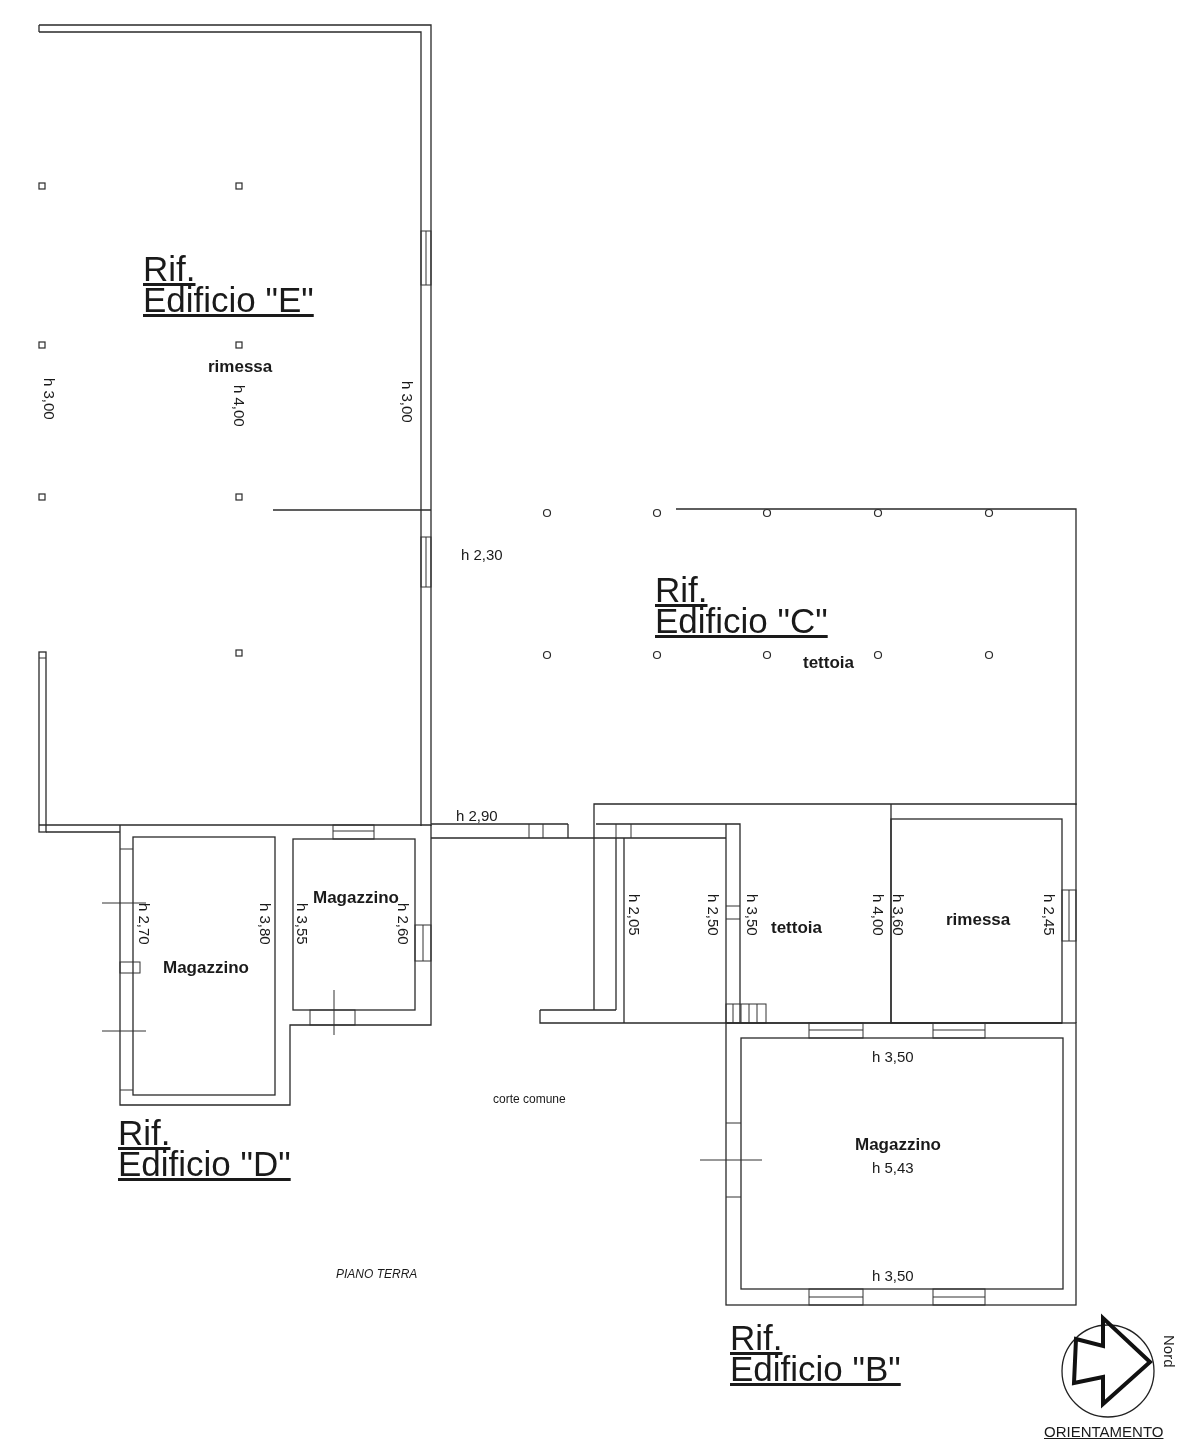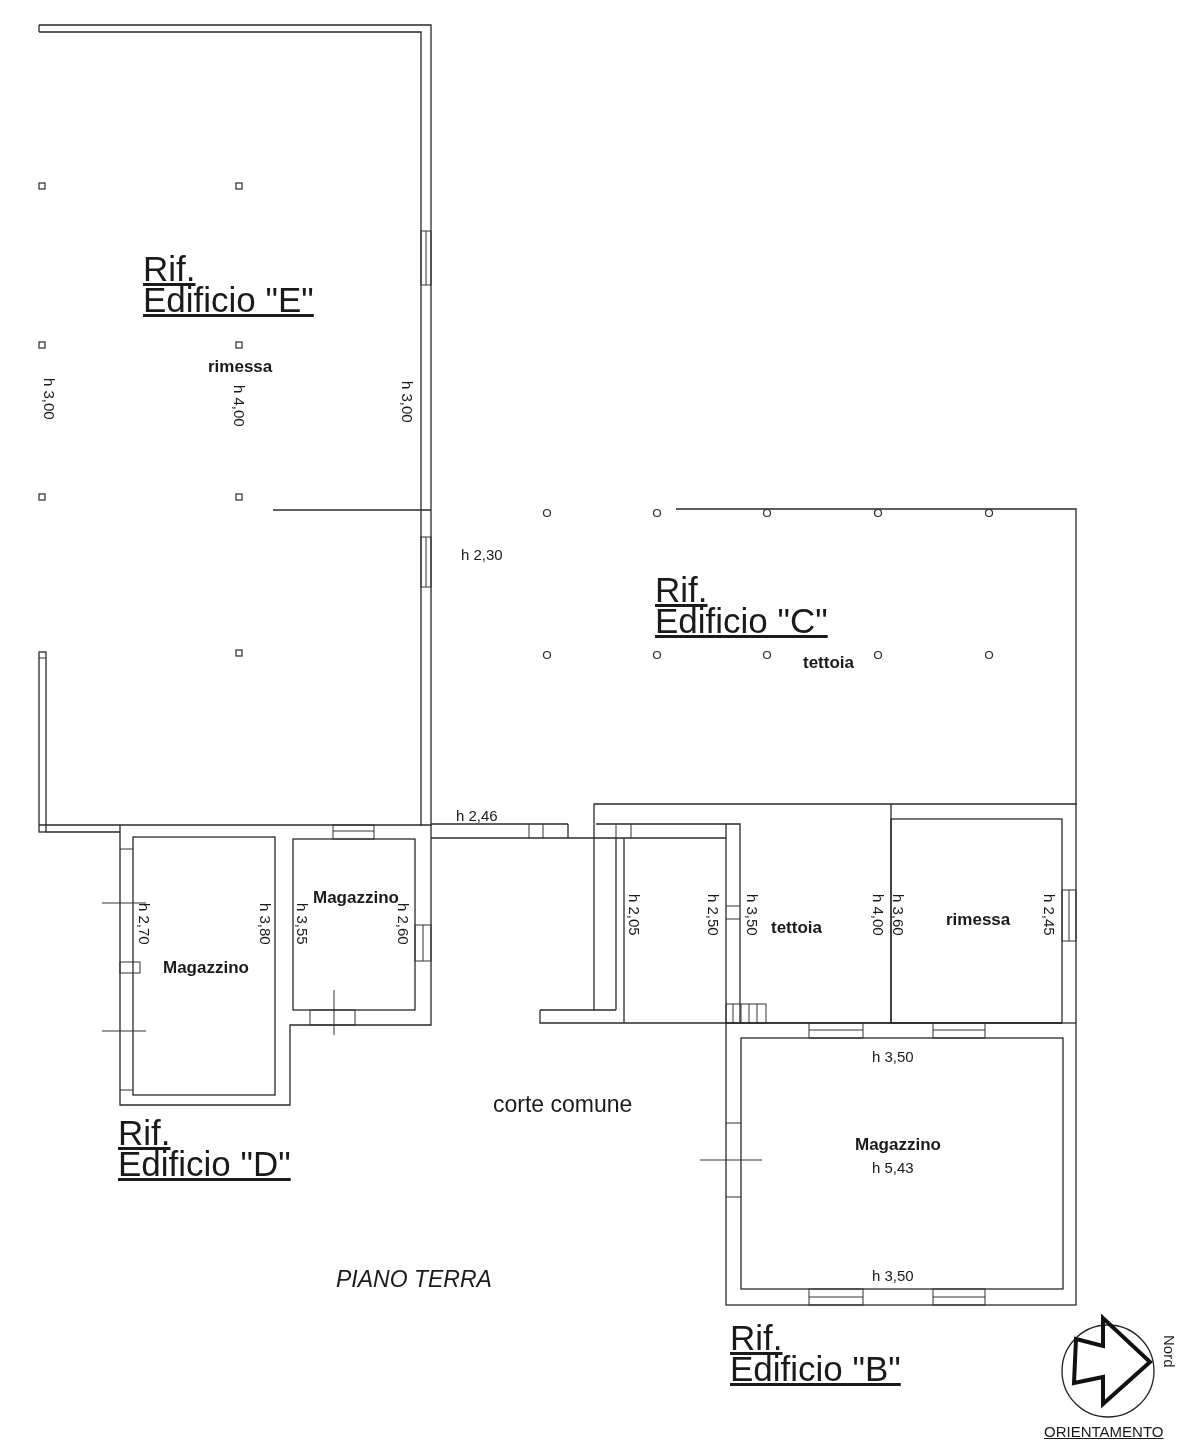--- a/index.html
+++ b/index.html
@@ -6,21 +6,21 @@
   body { width:1181px; height:1440px; position:relative; overflow:hidden; font-family:"Liberation Sans", sans-serif; color:#1a1a1a; }
   svg.plan { position:absolute; left:0; top:0; }
   .wall { fill:none; stroke:#2a2a2a; stroke-width:1.3; }
   .thin { fill:none; stroke:#333; stroke-width:1; }
   .pillar { fill:#fff; stroke:#2a2a2a; stroke-width:1.2; }
   .lbl { position:absolute; white-space:nowrap; line-height:1; }
   .big { font-size:35px; line-height:31px;text-decoration:underline; }
   .room { font-size:17px;font-weight:bold; }
   .h { font-size:15px; }
   .vert { transform-origin:0 0; transform:rotate(90deg); }
-  .title { font-size:23px; }
+  .title { font-size:12px; }
   .compass-lbl { font-size:15px; }
 </style>
 </head>
 <body>
 
 <svg class="plan" width="1181" height="1440" viewBox="0 0 1181 1440">
 
   <g>
     <polyline class="wall" points="39,25 431,25 431,826"></polyline>
     <polyline class="wall" points="39,32 421,32 421,826"></polyline>
@@ -143,21 +143,21 @@
 <div class="lbl room" style="left:208px;top:358px;">rimessa</div>
 <div class="lbl h vert" style="left:57px;top:378px;">h 3,00</div>
 <div class="lbl h vert" style="left:247px;top:385px;">h 4,00</div>
 <div class="lbl h vert" style="left:415px;top:381px;">h 3,00</div>
 
 <div class="lbl h" style="left:461px;top:520px;margin-top:27px;">h 2,30</div>
 <div class="lbl big" style="left:655px;top:574px;">Rif.</div>
 <div class="lbl big" style="left:655px;top:605px;">Edificio "C"</div>
 <div class="lbl room" style="left:803px;top:654px;">tettoia</div>
 
-<div class="lbl h" style="left:456px;top:808px;">h 2,46</div>
+<div class="lbl h" style="left:456px;top:808px;">h 2,90</div>
 
 <div class="lbl h vert" style="left:152px;top:903px;">h 2,70</div>
 <div class="lbl h vert" style="left:273px;top:903px;">h 3,80</div>
 <div class="lbl room" style="left:163px;top:959px;">Magazzino</div>
 <div class="lbl room" style="left:313px;top:889px;">Magazzino</div>
 <div class="lbl h vert" style="left:310px;top:903px;">h 3,55</div>
 <div class="lbl h vert" style="left:411px;top:903px;">h 2,60</div>
 <div class="lbl big" style="left:118px;top:1117px;">Rif.</div>
 <div class="lbl big" style="left:118px;top:1148px;">Edificio "D"</div>
 

